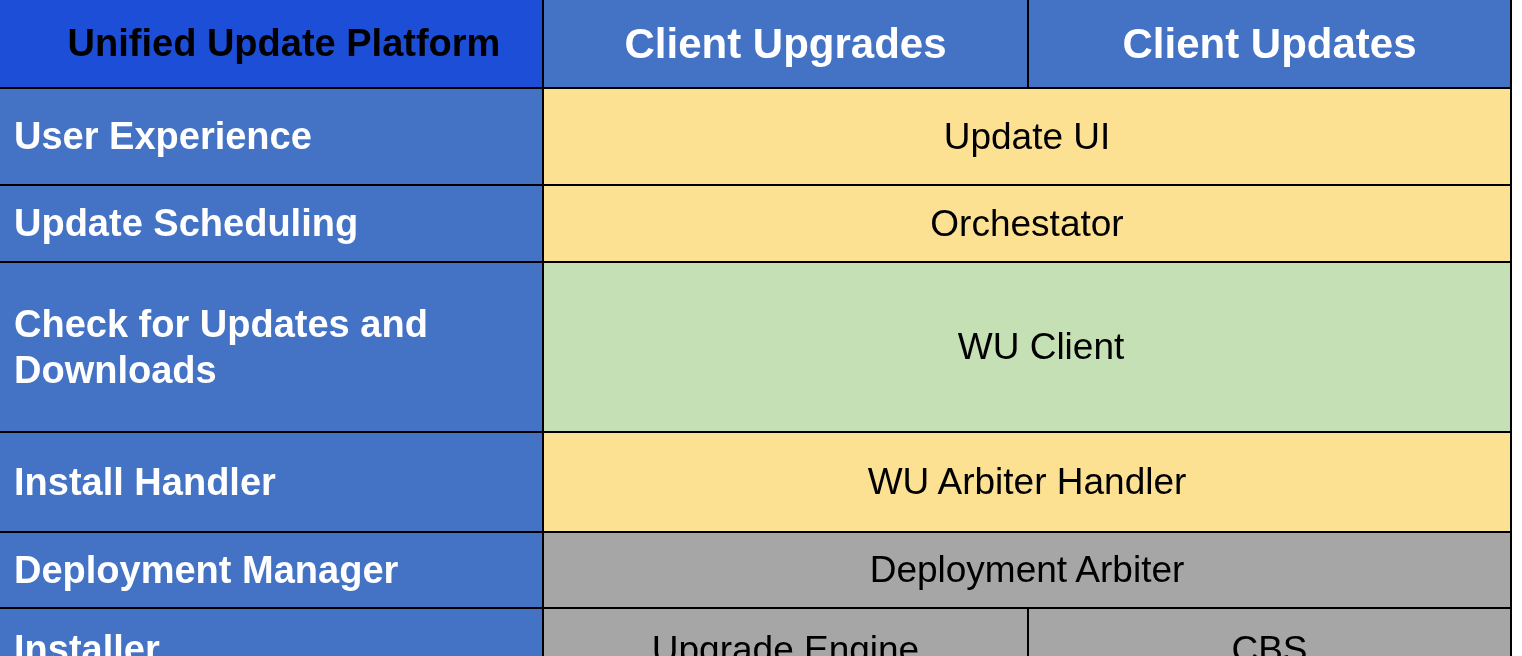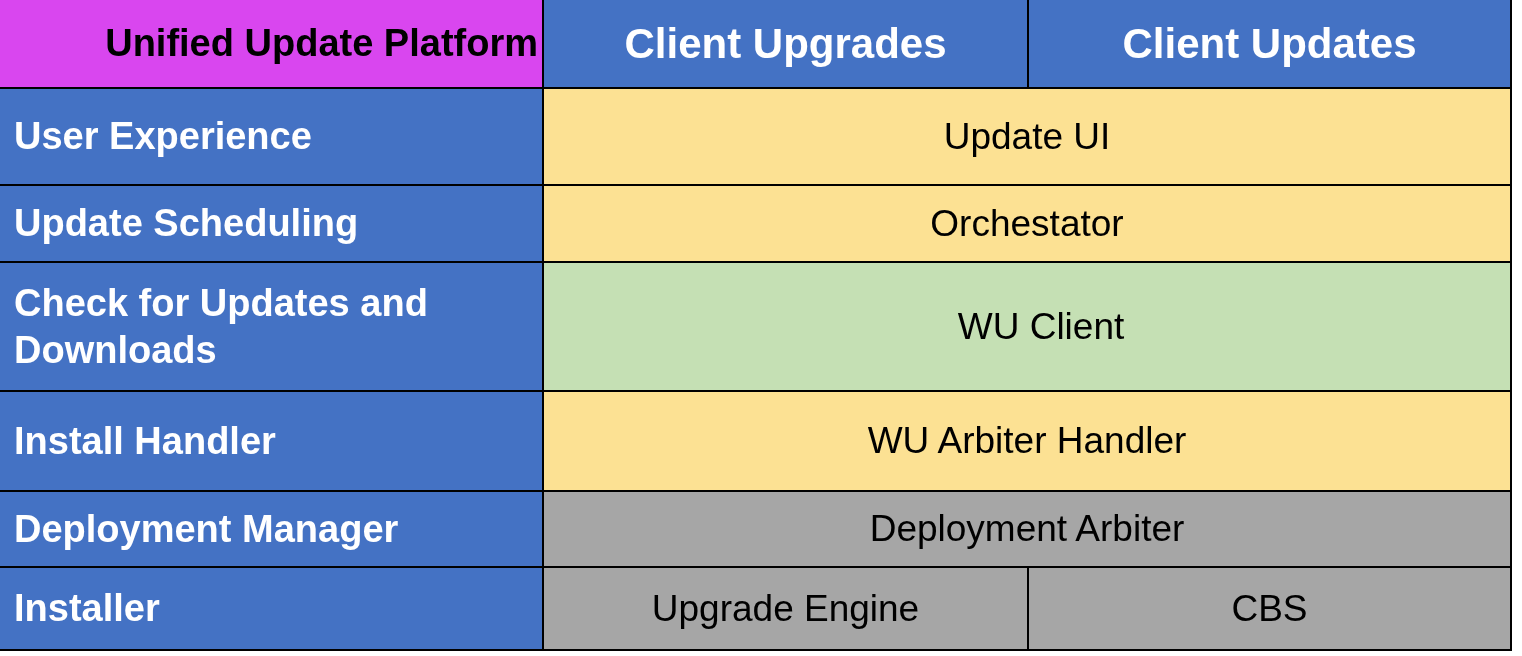--- a/index.html
+++ b/index.html
@@ -33,28 +33,28 @@
     font-weight: normal;
   }
 
   
   .col-label  { width: 543px; }
   .col-upg    { width: 485px; }
   .col-upd    { width: 483px; }
 
   
   td.corner-cell {
-    background: #d946ef;
+    background: #1d4ed8;
     border-top: none;
     border-left: none;
     border-right: 2px solid #000000;
     border-bottom: 2px solid #000000;
     font-weight: bold;
     font-size: 38px;
-    text-align: right;
+    text-align: center;
     padding-left: 30px;
     color: #000000;
   }
 
   
   td.header-cell {
     background: #4472C4;
     color: #ffffff;
     font-weight: bold;
     font-size: 42px;
@@ -76,21 +76,21 @@
 
   
   td.fill-yellow { background: #FCE193; }
   td.fill-green  { background: #C5E0B4; padding-left: 32px; }
   td.fill-gray   { background: #A6A6A6; }
 
   
   tr.r-head    { height: 88px; }
   tr.r-ux      { height: 97px; padding-left: 23px; }
   tr.r-sched   { height: 77px; }
-  tr.r-check   { height: 129px; }
+  tr.r-check   { height: 170px; }
   tr.r-install { height: 100px; margin-top: 20px; }
   tr.r-deploy  { height: 76px; }
   tr.r-inst    { height: 83px; padding-left: 20px; }
 </style>
 </head>
 <body>
 
 <table class="uup-table">
   <colgroup>
     <col class="col-label">

